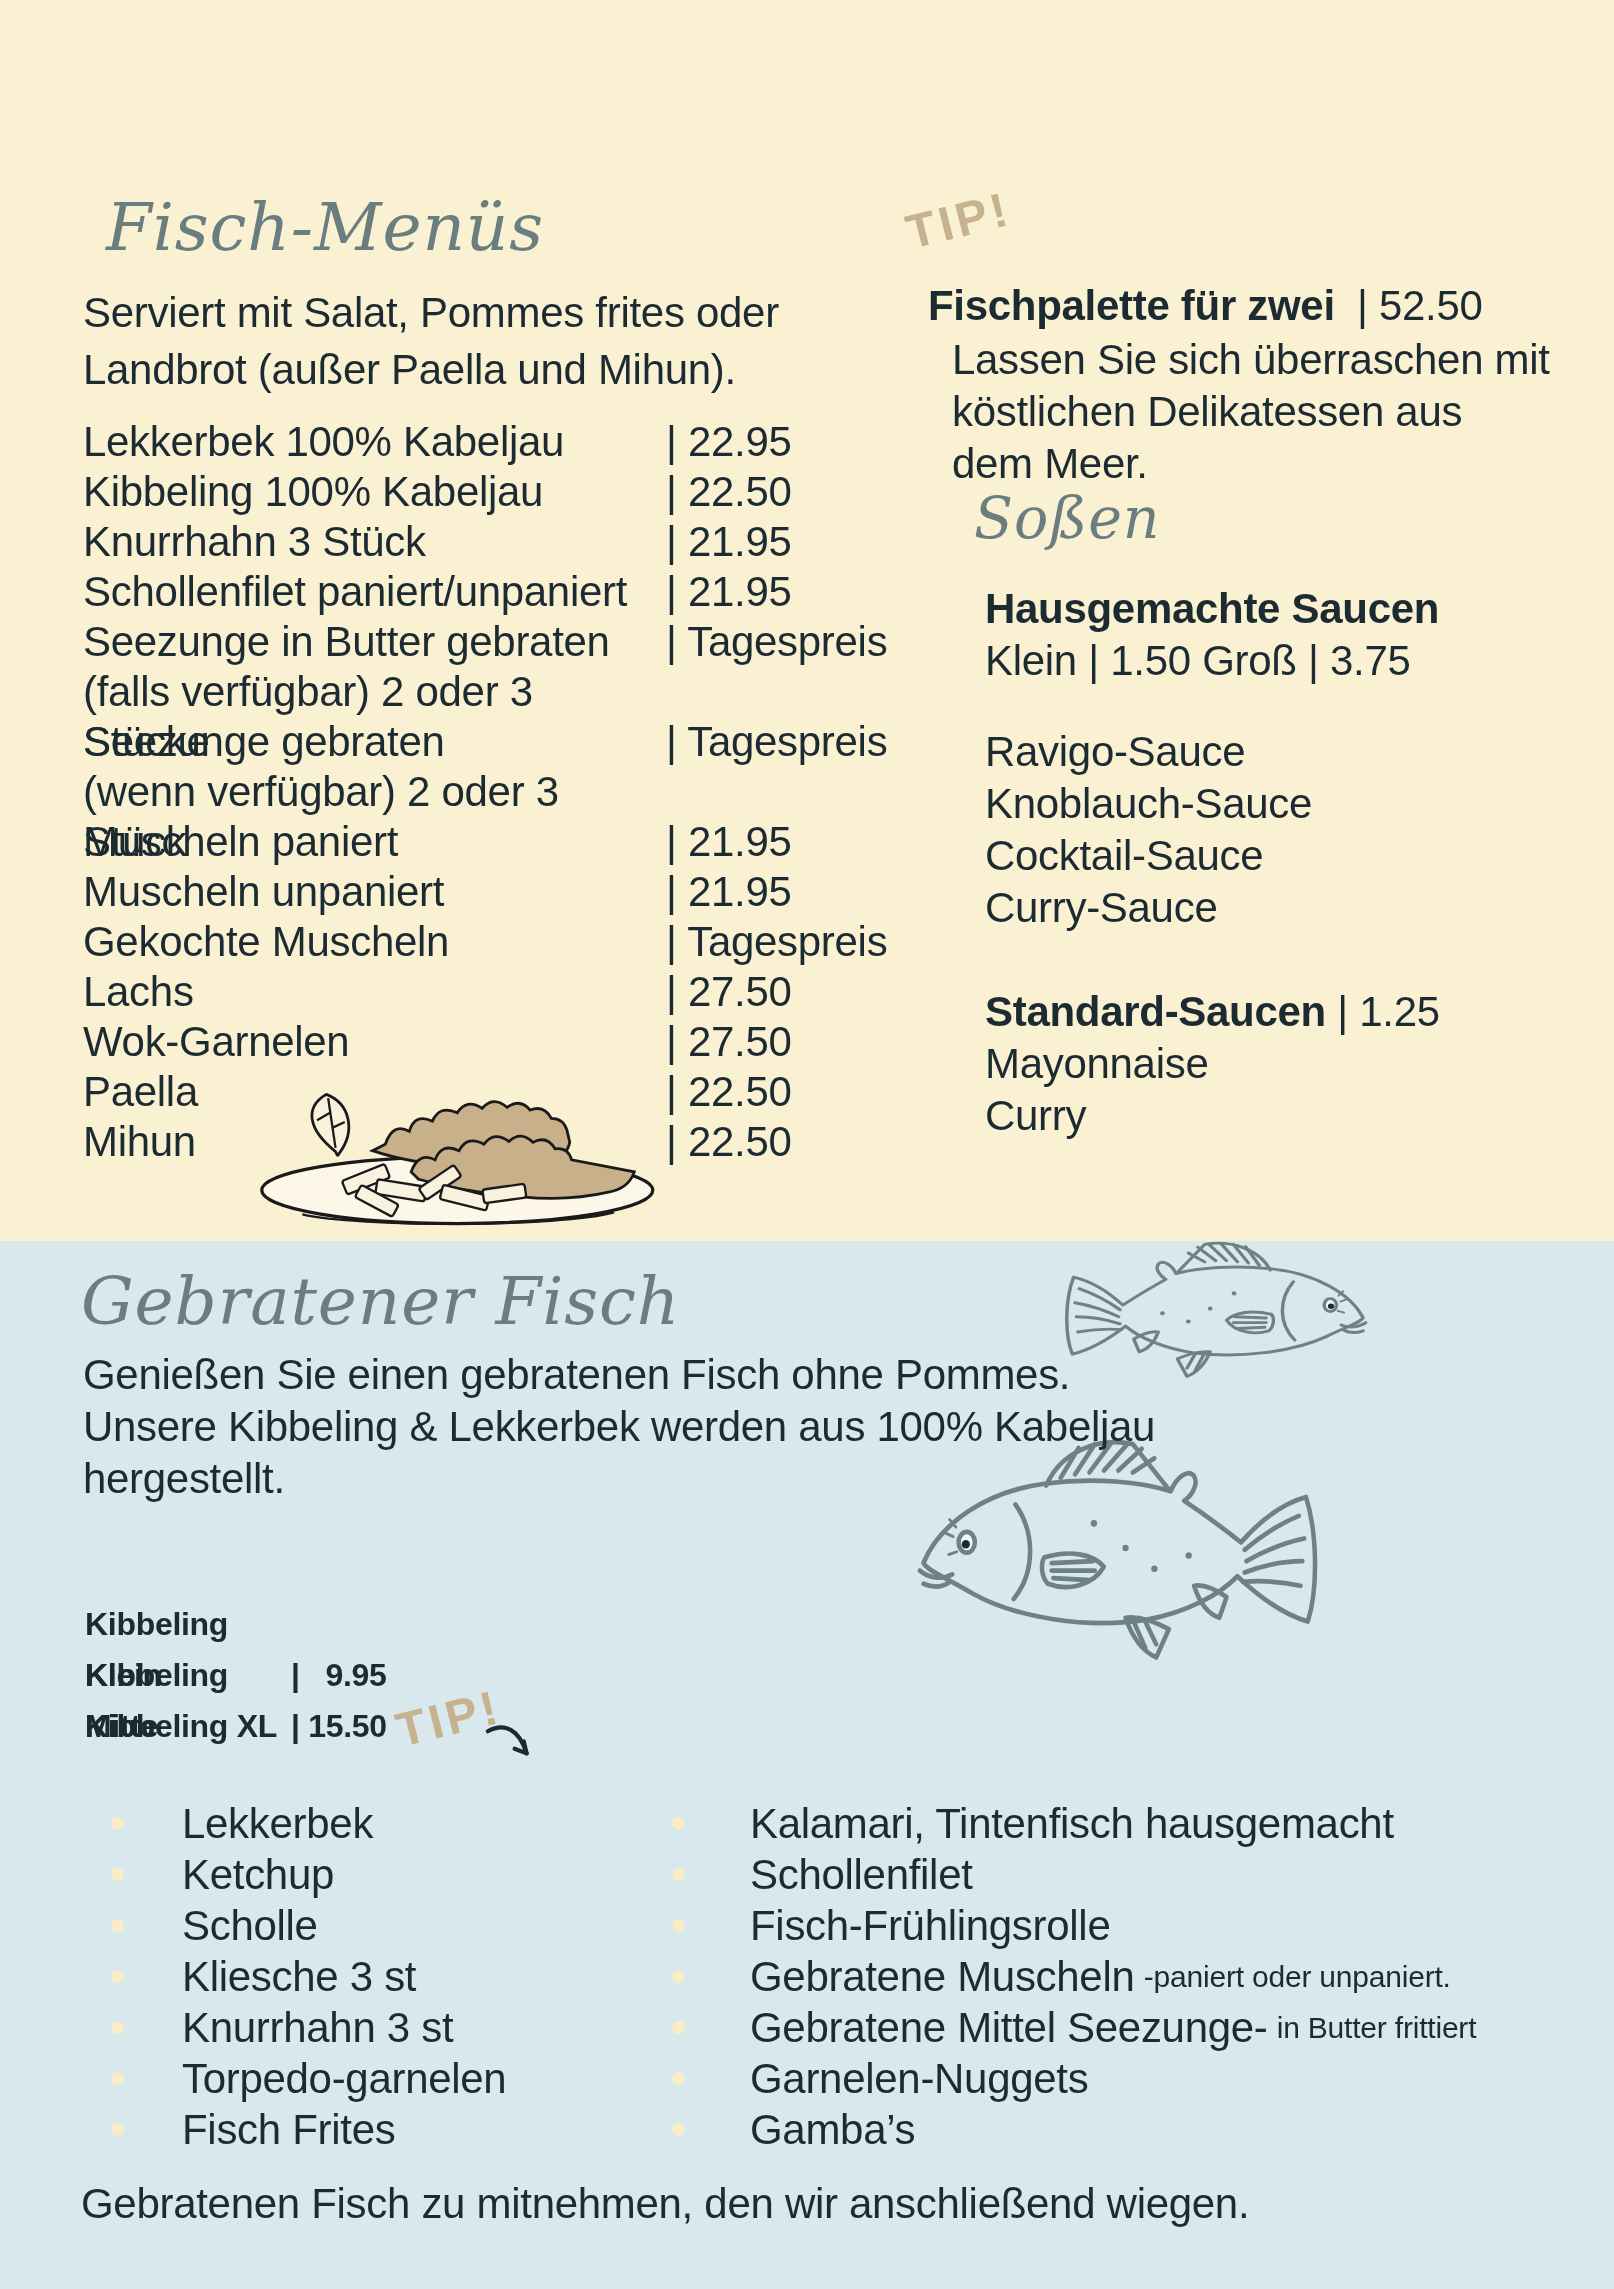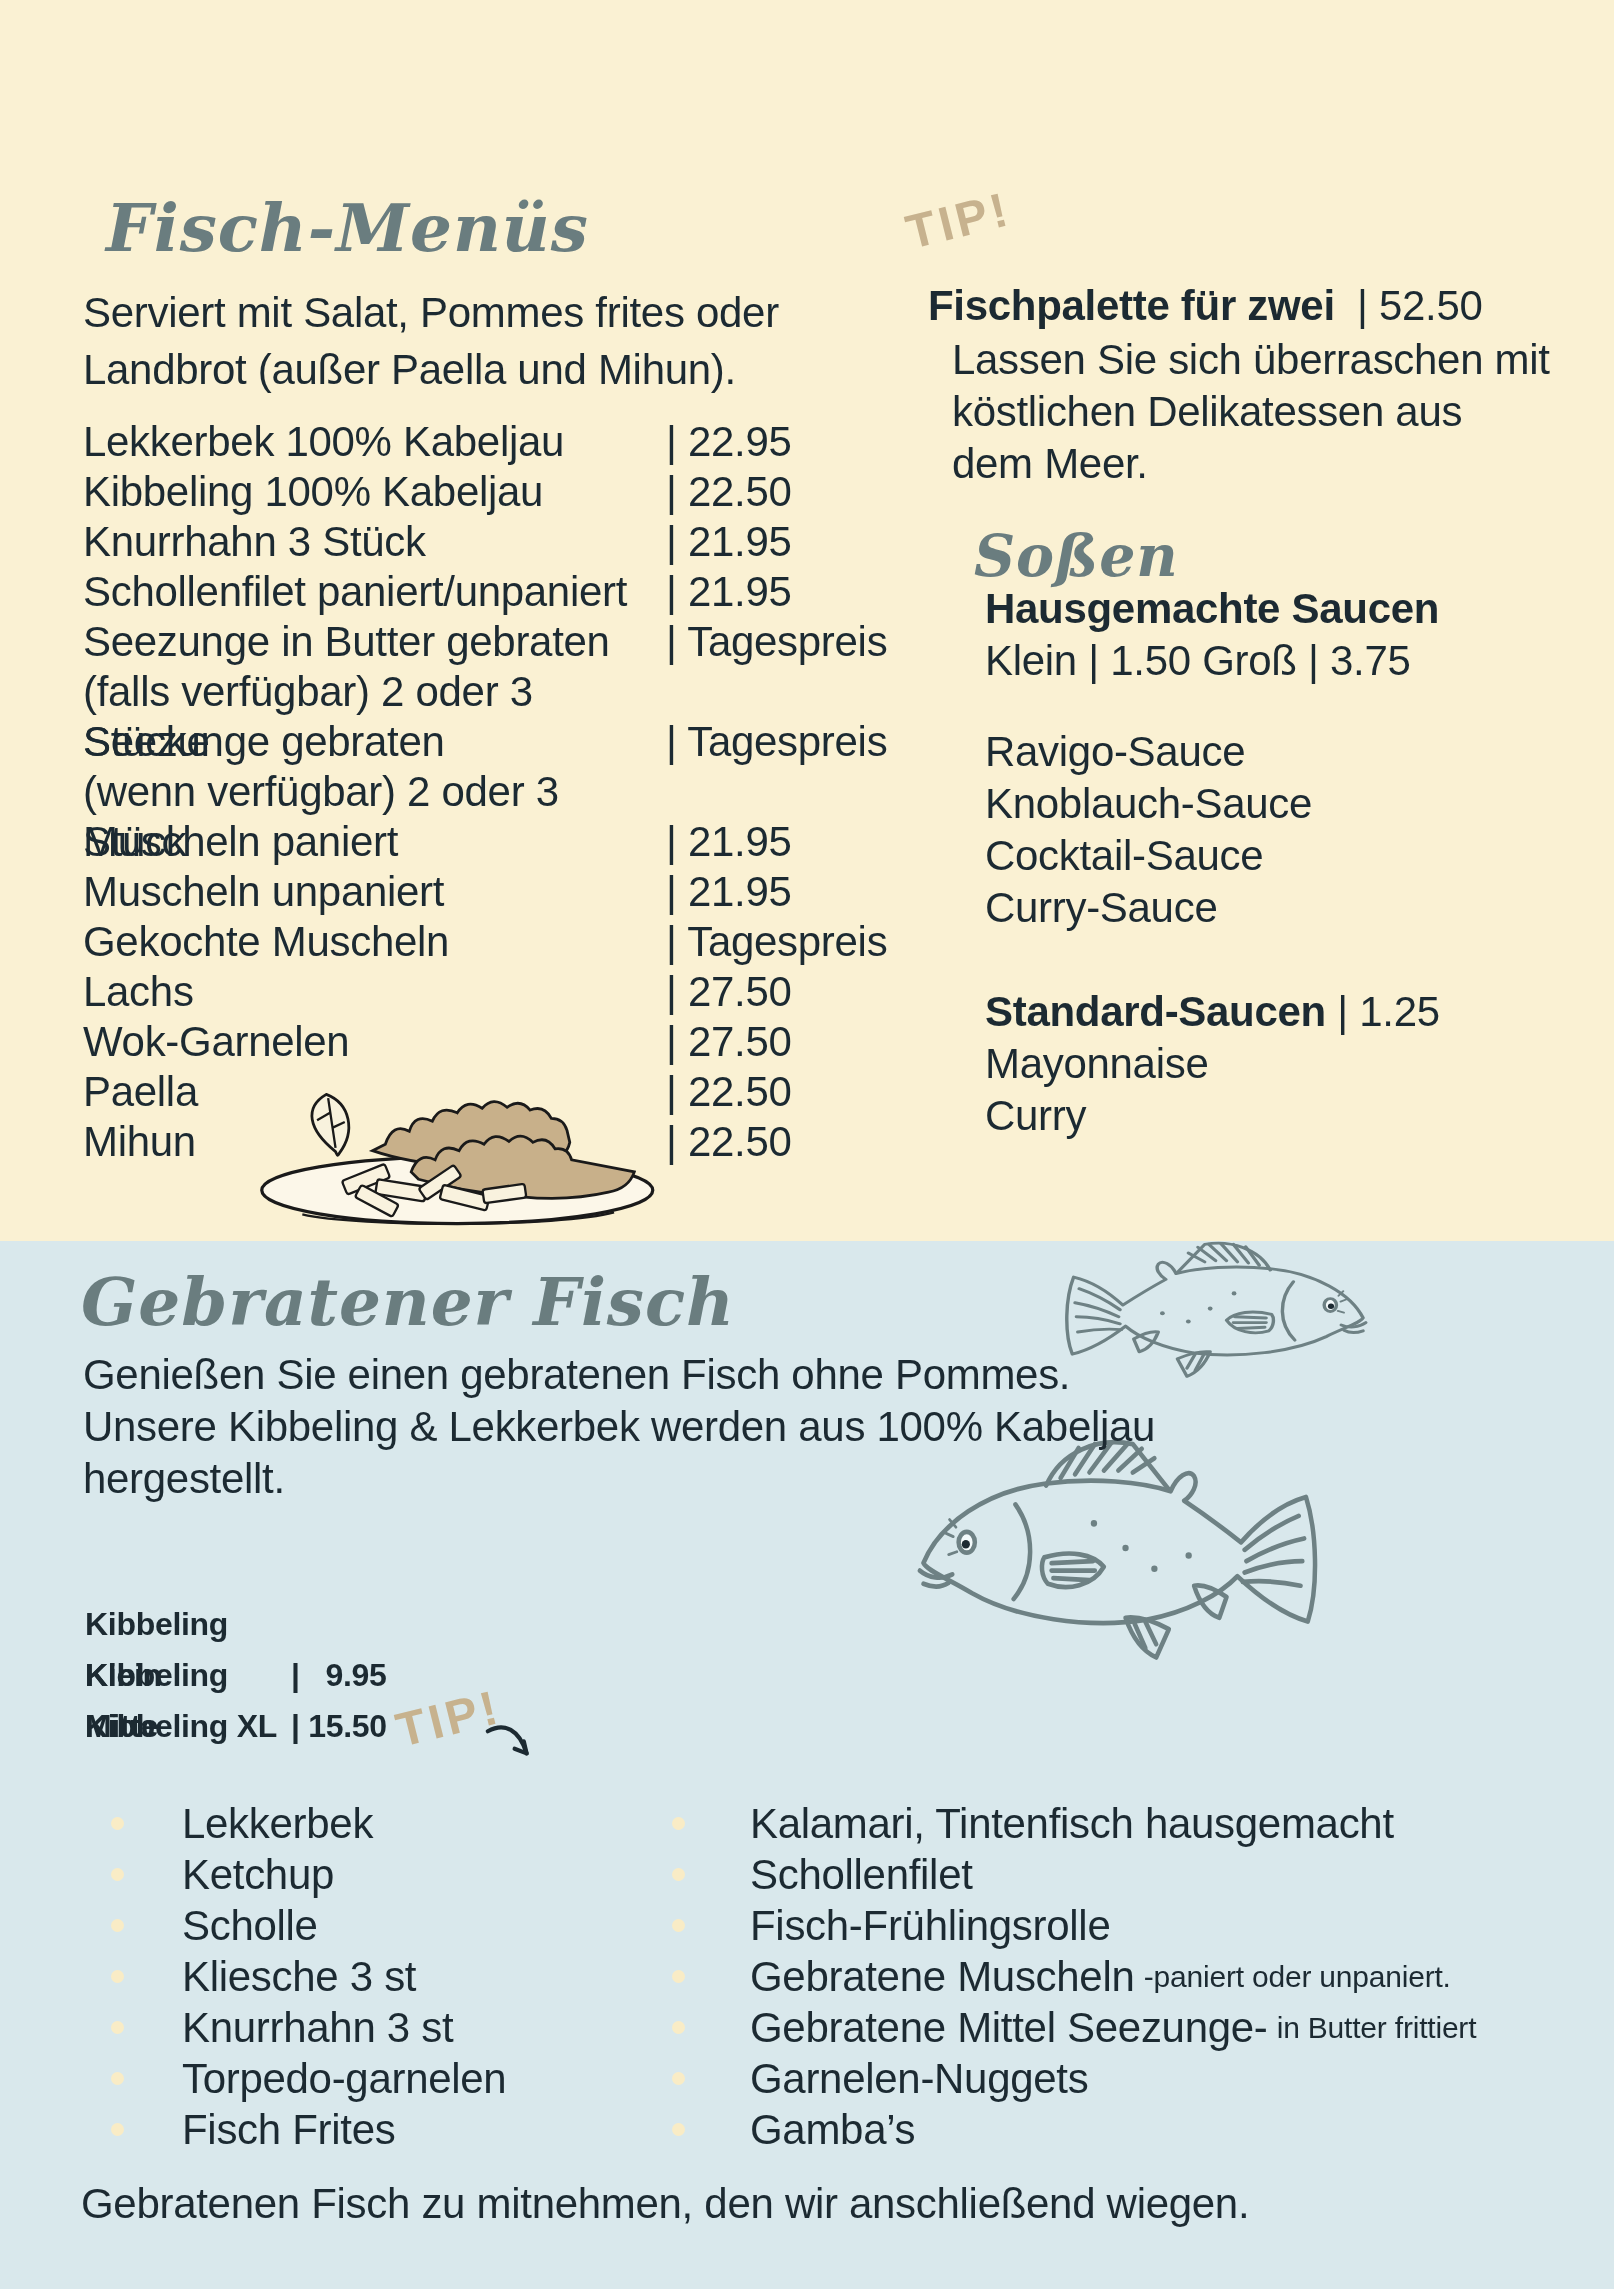--- a/index.html
+++ b/index.html
@@ -9,21 +9,21 @@
   html,body{margin:0;padding:0;}
   #canvas{
     position:relative;width:1614px;height:2290px;overflow:hidden;
     font-family:"Liberation Sans",sans-serif;color:var(--ink);
     letter-spacing:-0.3px;background:var(--cream-bg);
   }
   .sec-top{position:absolute;left:0;top:0;width:1614px;height:1241px;background:var(--cream-bg);}
   .sec-bottom{position:absolute;left:0;top:1241px;width:1614px;height:1048px;background:var(--blue-bg);}
   .abs{position:absolute;}
   .script{
-    font-family:"DejaVu Serif",serif;font-style:italic;font-weight:bold;
+    font-family:"DejaVu Serif",serif;font-style:italic;font-weight:normal;
     color:var(--heading);margin:0;letter-spacing:0.9px;
   }
   .h1{font-size:66px;}
   .h2{font-size:66px;}
   .hsossen{font-size:57px;}
   .txt{font-size:42px;line-height:52px;}
   .b{font-weight:bold;}
   .pre{white-space:pre;}
   .mrow{display:flex;height:50px;line-height:50px;font-size:42px;}
   .mrow .nm{width:583px;flex:none;}
@@ -146,21 +146,21 @@
       <span class="b">Fischpalette für zwei</span>
       <span class="fp-price pre">| 52.50</span>
     </div>
 
     <div class="abs txt" style="left:952px;top:334px;">
       <div>Lassen Sie sich überraschen mit</div>
       <div>köstlichen Delikatessen aus</div>
       <div>dem Meer.</div>
     </div>
 
-    <h2 class="abs script hsossen" style="left:974px;top:485px;margin-top:37px;">Soßen</h2>
+    <h2 class="abs script hsossen" style="left:974px;top:485px;">Soßen</h2>
 
     <div class="abs txt" style="left:985px;top:583px;">
       <div class="b">Hausgemachte Saucen</div>
       <div class="pre">Klein | 1.50 Groß | 3.75</div>
       <div style="height:39px;"></div>
       <div>Ravigo-Sauce</div>
       <div>Knoblauch-Sauce</div>
       <div>Cocktail-Sauce</div>
       <div>Curry-Sauce</div>
     </div>

